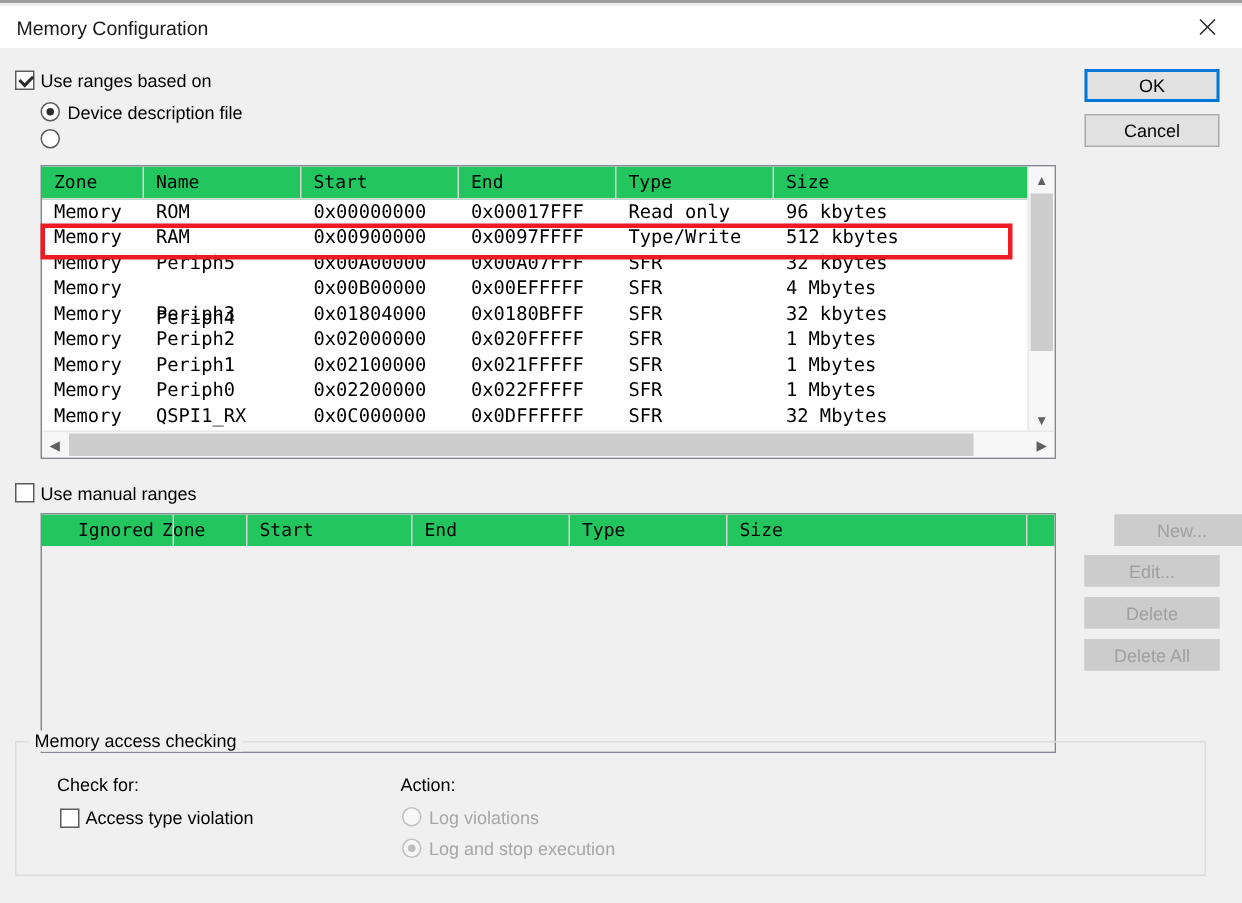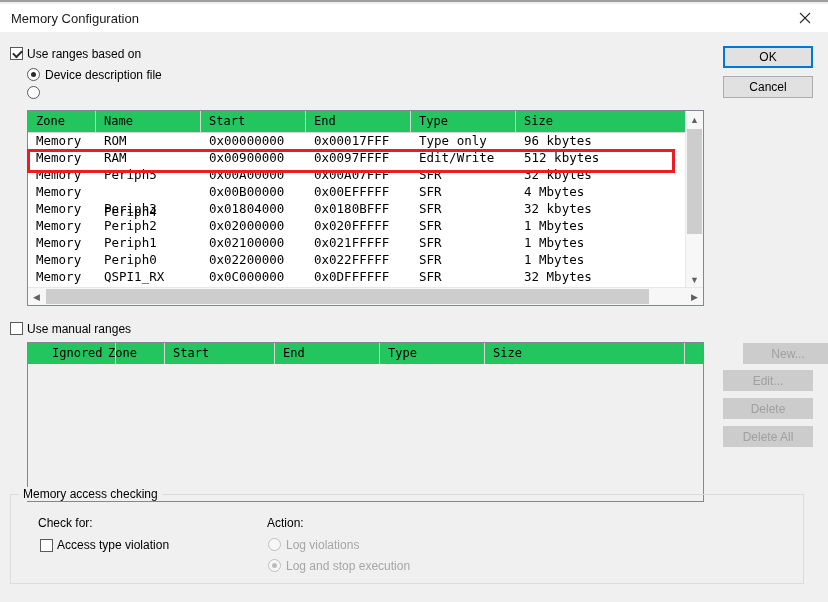--- a/index.html
+++ b/index.html
@@ -114,29 +114,29 @@
           <span>Size</span>
           </div>
       </div>
 
       <div class="rows" id="device-rows" style="width:658px;height:154px;">
           <div class="row" style="top: 0px;">
             <div class="cell" style="left: 8px;">Memory</div>
             <div class="cell" style="left: 76px;">ROM</div>
             <div class="cell" style="left: 181px;">0x00000000</div>
             <div class="cell" style="left: 286px;">0x00017FFF</div>
-            <div class="cell" style="left: 391px;">Type only</div>
+            <div class="cell" style="left: 391px;">Read only</div>
             <div class="cell" style="left: 496px;">96 kbytes</div>
           </div>
           <div class="row" style="top: 17px;">
             <div class="cell" style="left: 8px;">Memory</div>
             <div class="cell" style="left: 76px;">RAM</div>
             <div class="cell" style="left: 181px;">0x00900000</div>
             <div class="cell" style="left: 286px;">0x0097FFFF</div>
-            <div class="cell" style="left: 391px;">Edit/Write</div>
+            <div class="cell" style="left: 391px;">Type/Write</div>
             <div class="cell" style="left: 496px;">512 kbytes</div>
           </div>
           <div class="row" style="top: 34px;">
             <div class="cell" style="left: 8px;">Memory</div>
             <div class="cell" style="left: 76px;">Periph5</div>
             <div class="cell" style="left: 181px;">0x00A00000</div>
             <div class="cell" style="left: 286px;">0x00A07FFF</div>
             <div class="cell" style="left: 391px;">SFR</div>
             <div class="cell" style="left: 496px;">32 kbytes</div>
           </div>

